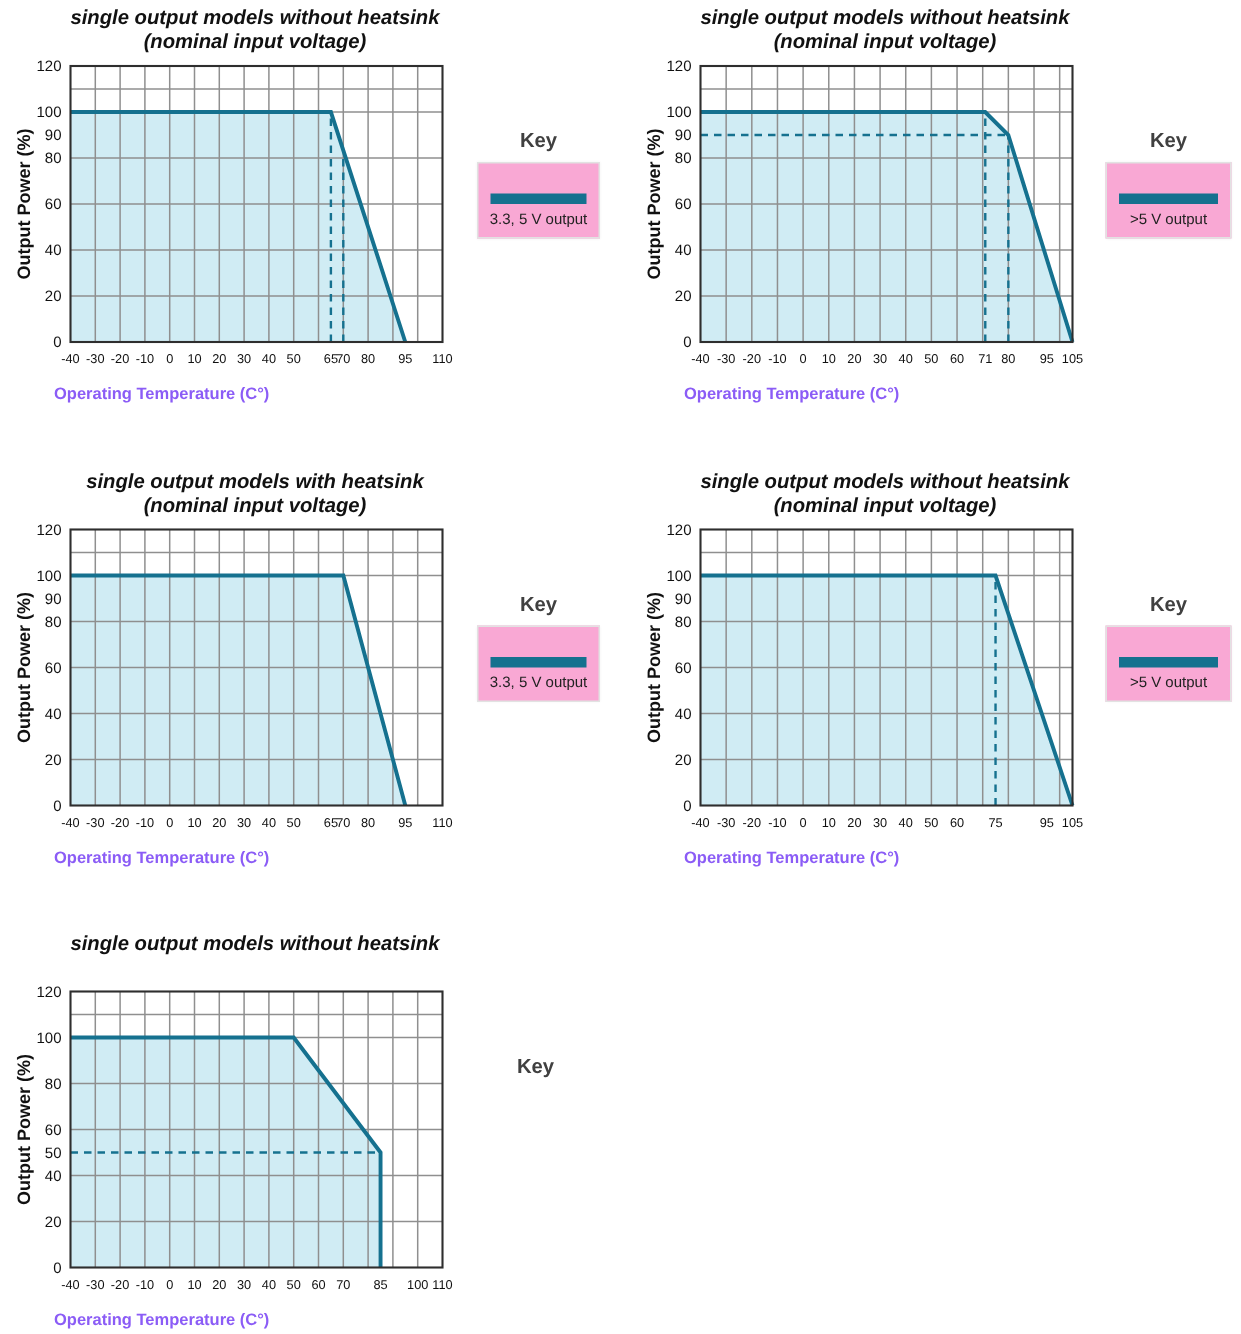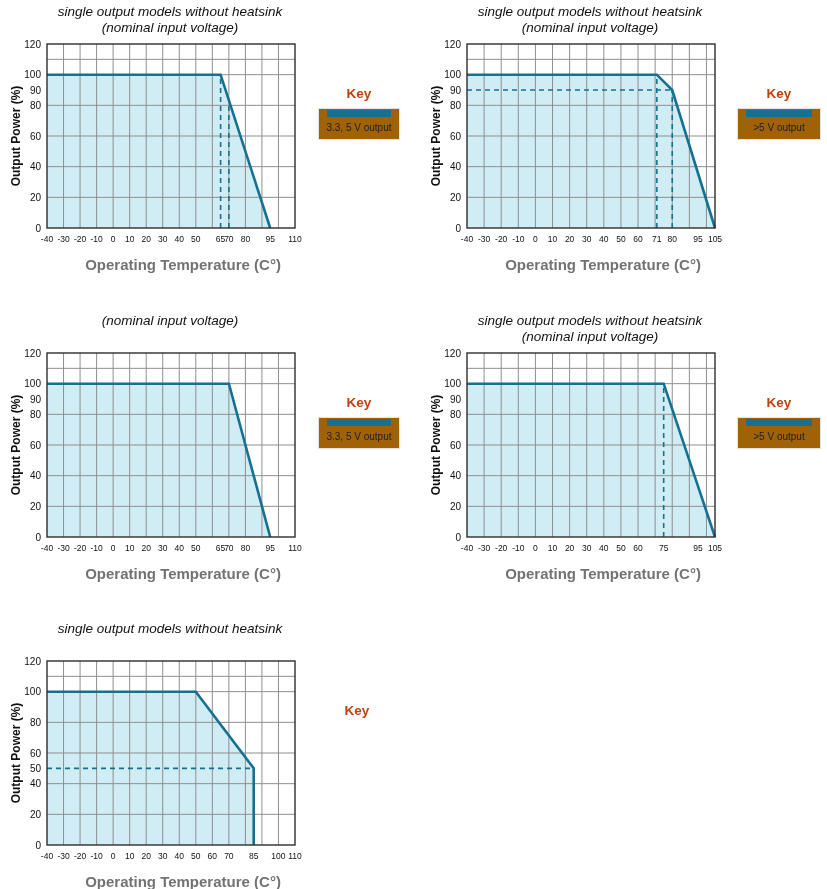--- a/index.html
+++ b/index.html
@@ -3,32 +3,32 @@
 <meta charset="utf-8">
 <style>
   html,body{margin:0;padding:0;background:#fff;font-family:"Liberation Sans",sans-serif;}
   #page{position:relative;width:827px;height:889px;background:#ffffff;overflow:hidden;}
   .chart{position:absolute;width:320px;}
   .c1{left:10px;top:4px;}
   .c2{left:430px;top:4px;}
   .c3{left:10px;top:313px;}
   .c4{left:430px;top:313px;}
   .c5{left:10px;top:621px;}
-  .chart-title{text-align:center;font-weight:normal;font-style:italic;font-size:13.5px;line-height:16px;color:#111;height:34px;}
+  .chart-title{text-align:center;font-weight:bold;font-style:italic;font-size:13.5px;line-height:16px;color:#111;height:34px;}
   .chart-title span{display:block;}
   .chart-svg{display:block;}
-  .x-axis-title{text-align:center;font-weight:bold;font-size:15px;color:#737373;margin-top:2px;padding-left:26px;}
+  .x-axis-title{text-align:left;font-weight:bold;font-size:11px;color:#8b5cf6;margin-top:2px;padding-left:26px;}
   .key{position:absolute;text-align:center;}
   .k1{left:318px;top:86px;width:82px;}
   .k2{left:737px;top:86px;width:84px;}
   .k3{left:318px;top:395px;width:82px;}
   .k4{left:737px;top:395px;width:84px;}
   .k5{left:316px;top:703px;width:82px;}
-  .key-h{font-weight:bold;font-size:13.5px;line-height:16px;color:#c2410c;margin-bottom:6px;}
-  .key-box{border:1px solid #e2e2e2;background:#a16207;padding:0 3px 5px;box-shadow:0 0 2px rgba(0,0,0,.06);}
+  .key-h{font-weight:bold;font-size:13.5px;line-height:16px;color:#404040;margin-bottom:6px;}
+  .key-box{border:1px solid #e2e2e2;background:#f9a8d4;padding:19px 3px 5px;box-shadow:0 0 2px rgba(0,0,0,.06);}
   .key-swatch{height:7px;width:86%;margin:1px auto 4px;}
   .key-label{font-size:10px;color:#222;line-height:13px;white-space:pre-line;}
 </style>
 </head>
 <body>
 
 <div id="page">
 
   <div class="chart c1">
     <div class="chart-title">
@@ -160,20 +160,21 @@
   <div class="key k2">
     <div class="key-h">Key</div>
     <div class="key-box">
       <div class="key-swatch" style="background: rgb(21, 113, 143);"></div>
       <div class="key-label">&gt;5 V output</div>
     </div>
   </div>
 
   <div class="chart c3">
     <div class="chart-title">
+      <span>single output models with heatsink</span>
       <span>(nominal input voltage)</span>
     </div>
     <div class="chart-svg"><svg xmlns="http://www.w3.org/2000/svg" width="320" height="212" viewBox="0 0 320 212" font-family="Liberation Sans, sans-serif">
           <polygon points="37.0,36.7 218.9,36.7 260.2,190.0 260.2,190.0 37.0,190.0" fill="#d0ecf4"></polygon>
           <line x1="53.53333333333333" y1="6" x2="53.53333333333333" y2="190" stroke="#8f8f8f" stroke-width="1"></line>
           <line x1="70.06666666666666" y1="6" x2="70.06666666666666" y2="190" stroke="#8f8f8f" stroke-width="1"></line>
           <line x1="86.6" y1="6" x2="86.6" y2="190" stroke="#8f8f8f" stroke-width="1"></line>
           <line x1="103.13333333333333" y1="6" x2="103.13333333333333" y2="190" stroke="#8f8f8f" stroke-width="1"></line>
           <line x1="119.66666666666666" y1="6" x2="119.66666666666666" y2="190" stroke="#8f8f8f" stroke-width="1"></line>
           <line x1="136.2" y1="6" x2="136.2" y2="190" stroke="#8f8f8f" stroke-width="1"></line>

